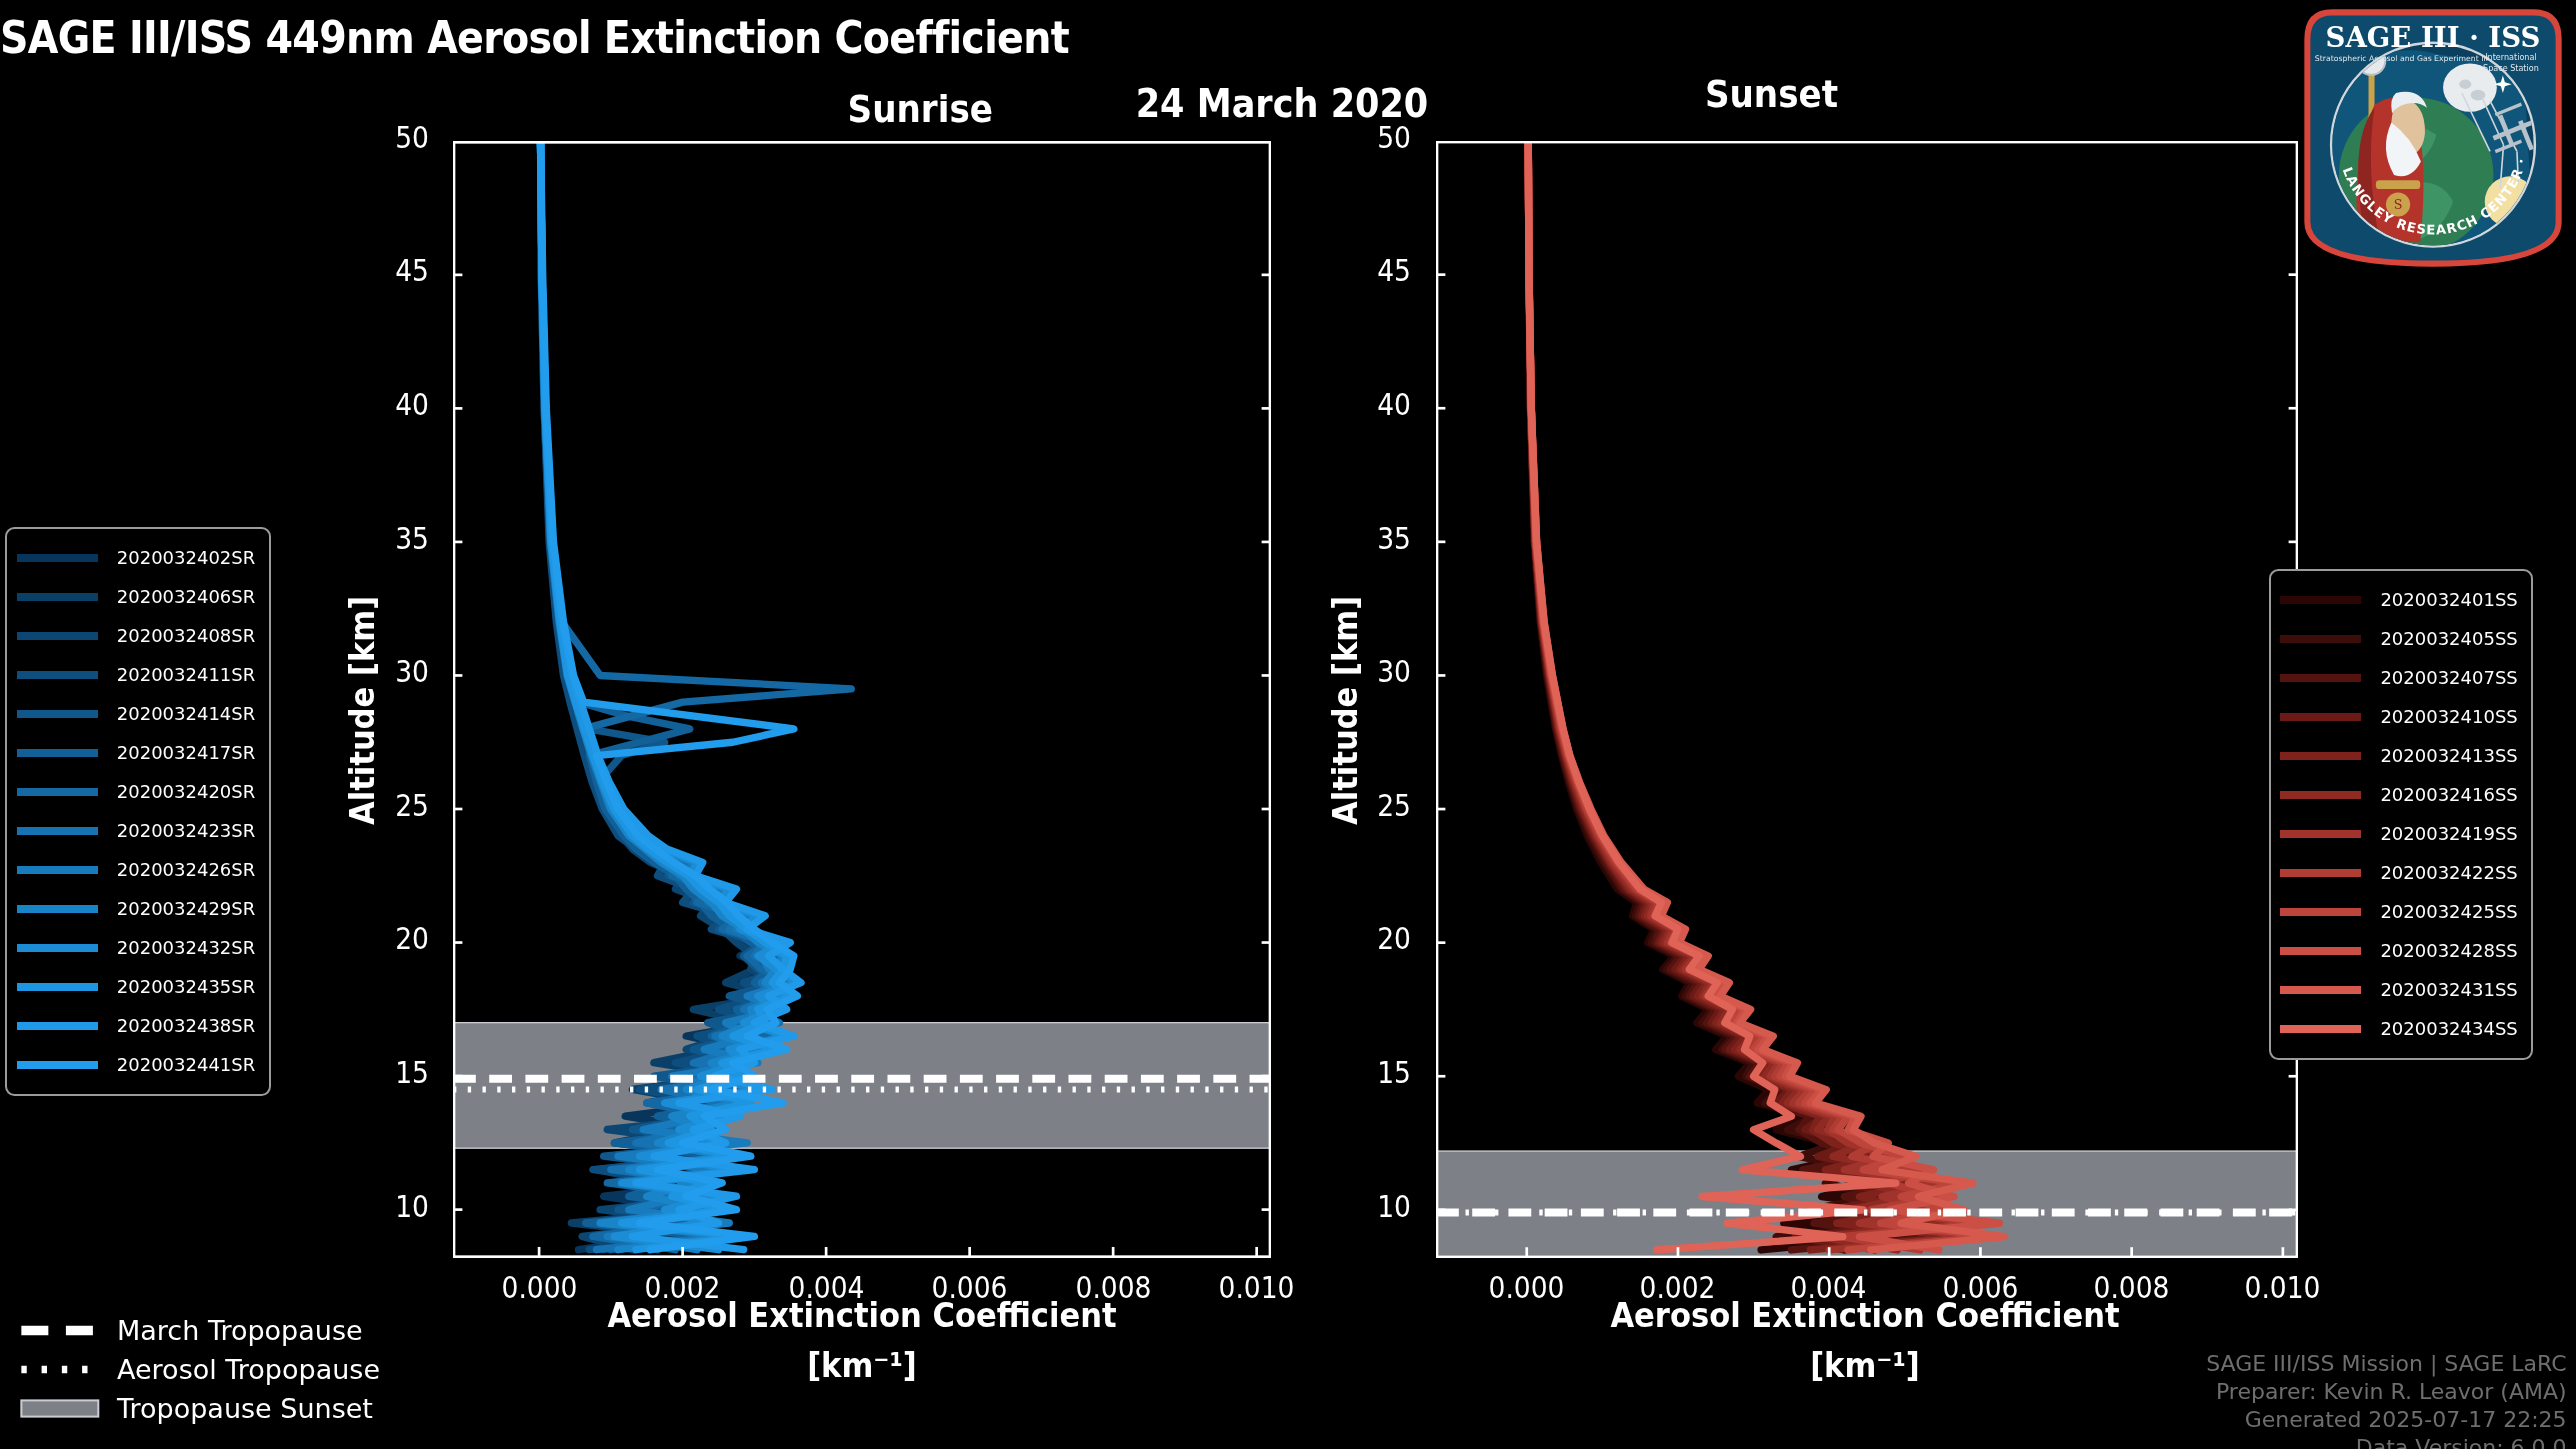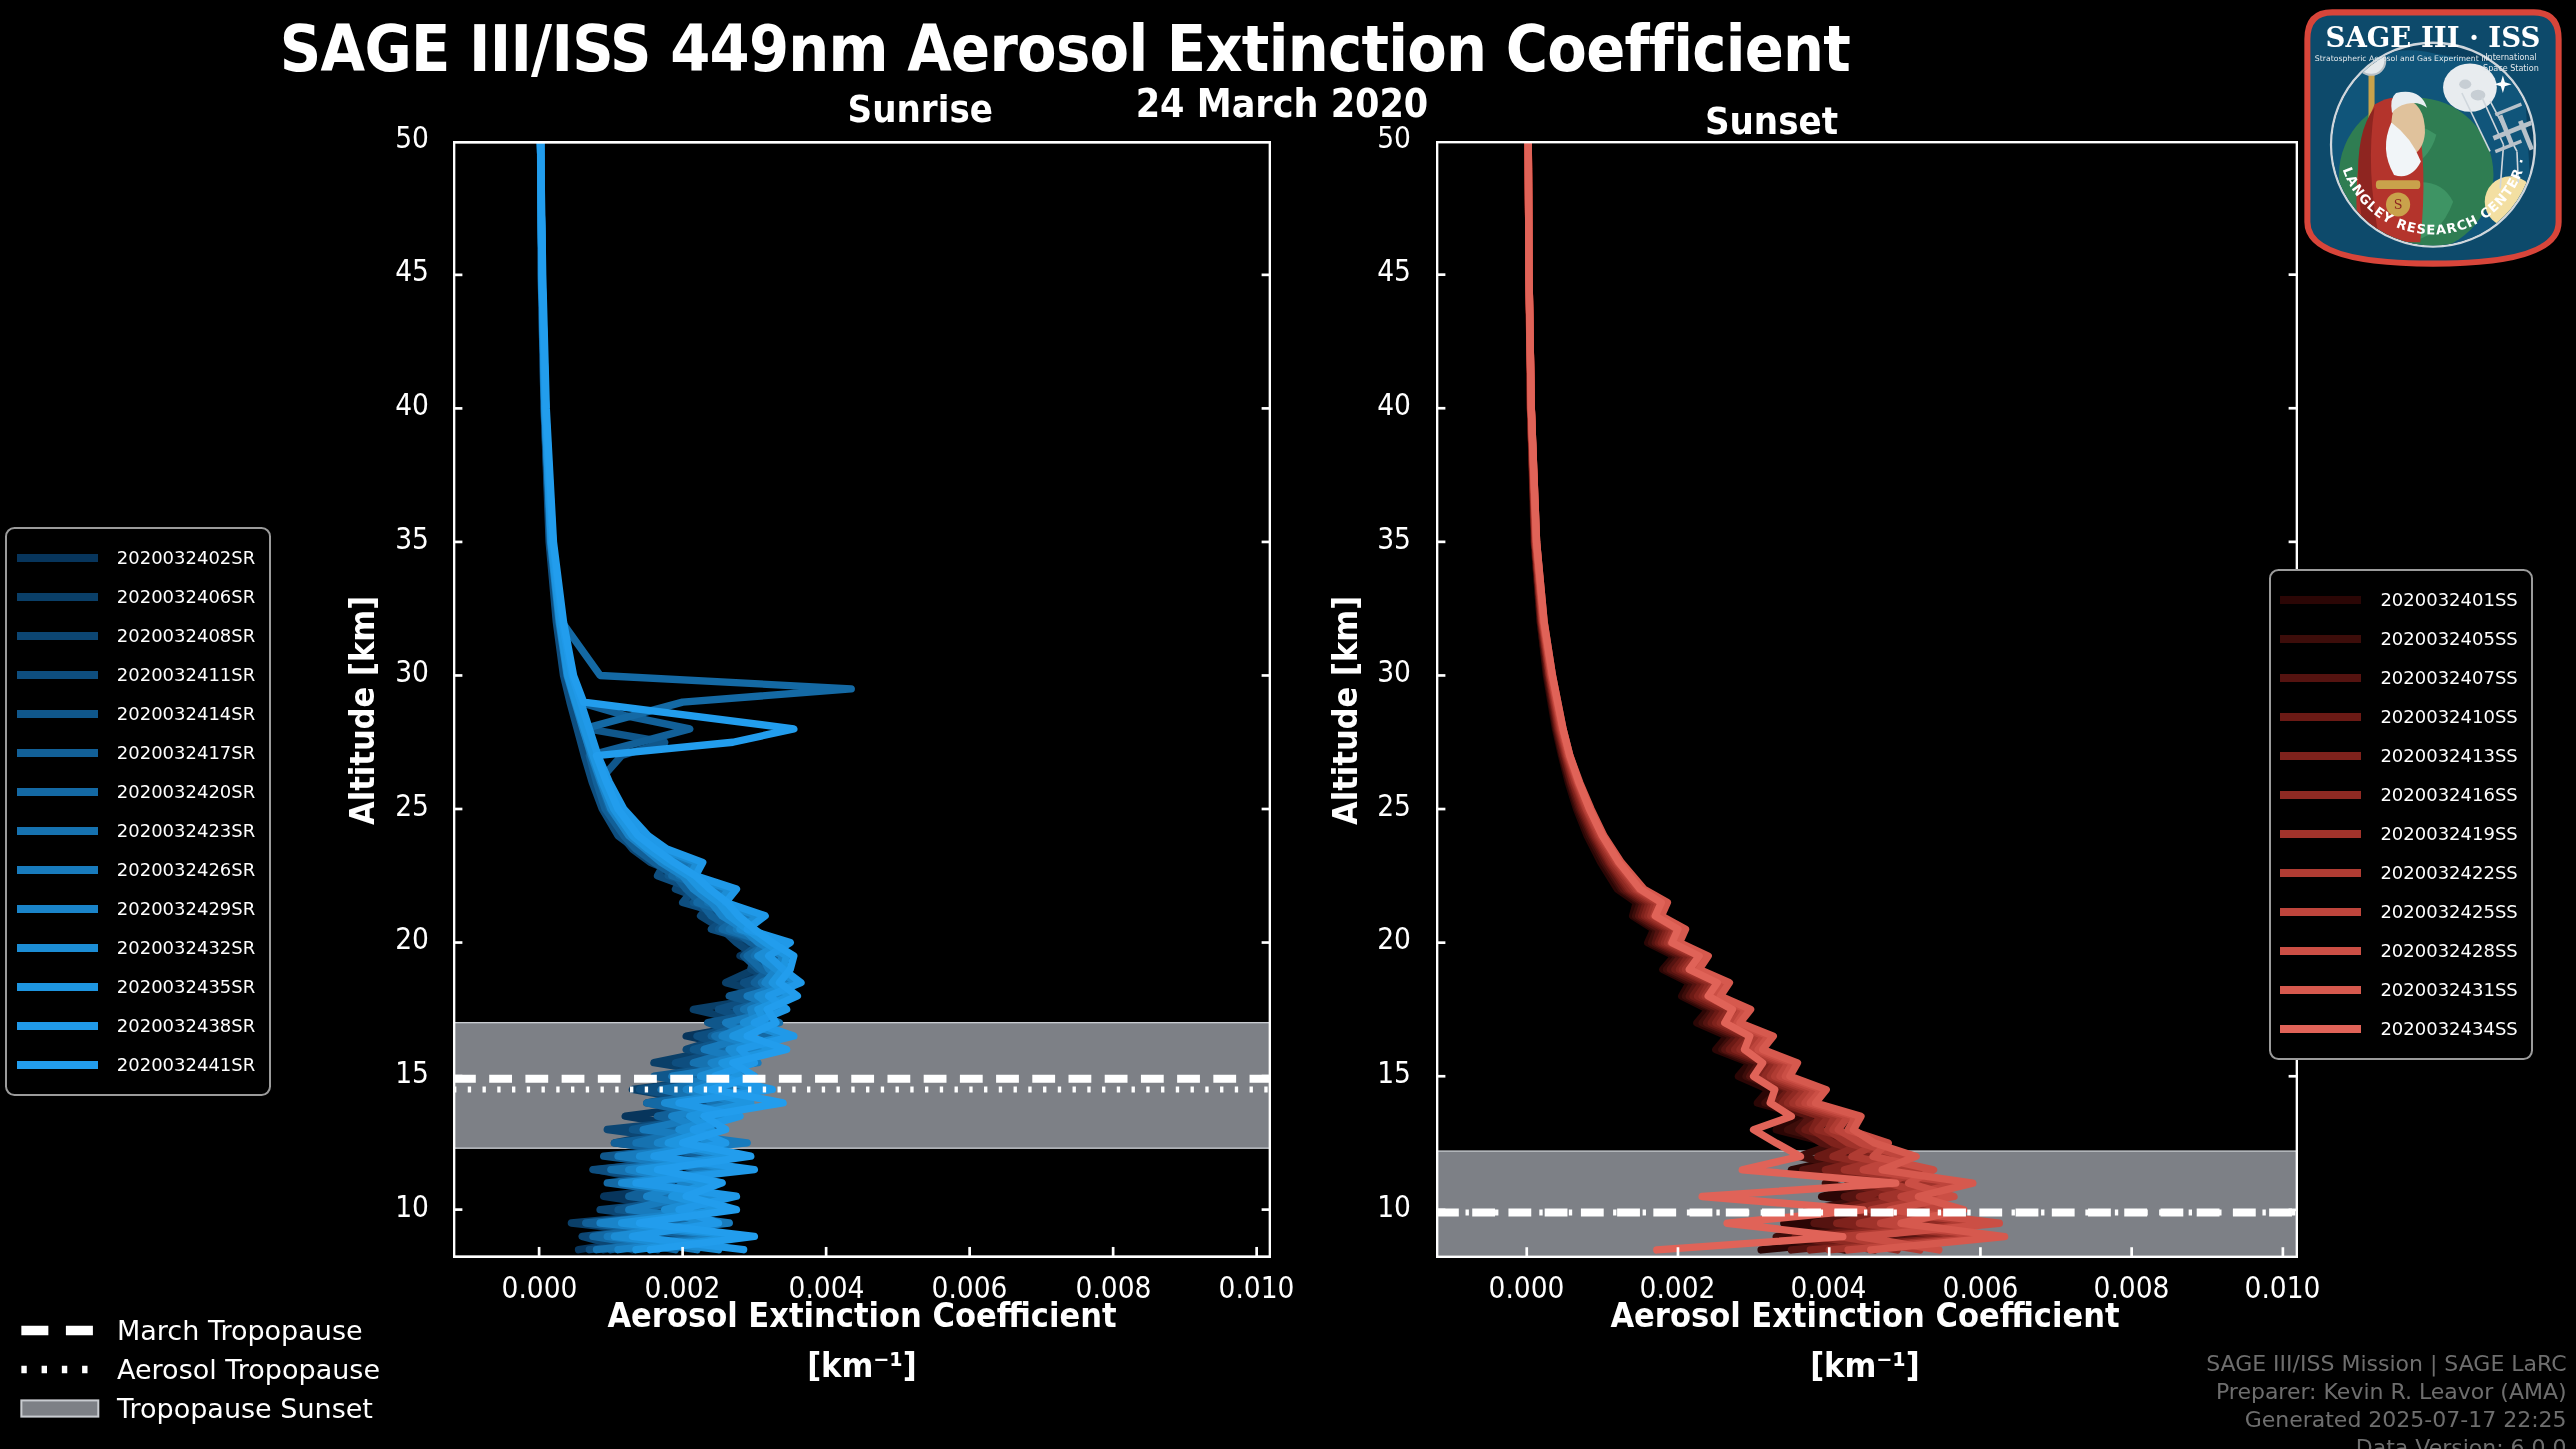--- a/index.html
+++ b/index.html
@@ -1,26 +1,26 @@
 <!DOCTYPE html>
 <html style="font-size:10.7px"><head>
 <meta charset="utf-8">
 <style>
   html,body{margin:0;padding:0;background:#000;}
   body{width:2576px;height:1449px;position:relative;overflow:hidden;
        font-family:"DejaVu Sans","Liberation Sans",sans-serif;color:#fff;}
   .abs{position:absolute;}
-  #title{left:0;top:12px;width:2080px;text-align:center;font-size:64px;font-weight:bold;
-         letter-spacing:-0.7px;font-family:"DejaVu Sans Condensed","Liberation Sans",sans-serif;margin-left:25px;}
+  #title{left:0;top:12px;width:2080px;text-align:left;font-size:44px;font-weight:bold;
+         letter-spacing:-0.7px;font-family:"DejaVu Sans Condensed","Liberation Sans",sans-serif;}
   #subtitle{left:1047px;top:81px;width:470px;text-align:center;font-size:39px;font-weight:bold;
             font-family:"DejaVu Sans Condensed","Liberation Sans",sans-serif;}
   .panel-title{font-size:38px;font-weight:bold;text-align:center;
                font-family:"DejaVu Sans Condensed","Liberation Sans",sans-serif;}
   #sr-title{left:644px;top:87px;width:349px;text-align:right;}
-  #ss-title{left:1597px;top:99px;width:349px;}
+  #ss-title{left:1597px;top:72px;width:349px;}
   .axis-title{font-size:34px;font-weight:bold;text-align:center;
               font-family:"DejaVu Sans Condensed","Liberation Sans",sans-serif;}
   .ylab{font-size:34px;font-weight:bold;transform:rotate(-90deg);transform-origin:left top;
         white-space:nowrap;font-family:"DejaVu Sans Condensed","Liberation Sans",sans-serif;}
   .tick{font-size:29.5px;font-family:"DejaVu Sans Condensed","Liberation Sans",sans-serif;
         white-space:nowrap;}
   .legend-box{border:2px solid #9b9b9b;border-radius:9.4px;background:#000;padding:9.4px 13.4px 9.4px 9.4px;}
   .legend-row{display:flex;align-items:center;height:39px;}
   .swatch{width:81px;height:8.7px;margin-right:19px;flex:none;}
   .legend-label{font-size:18px;white-space:nowrap;}

